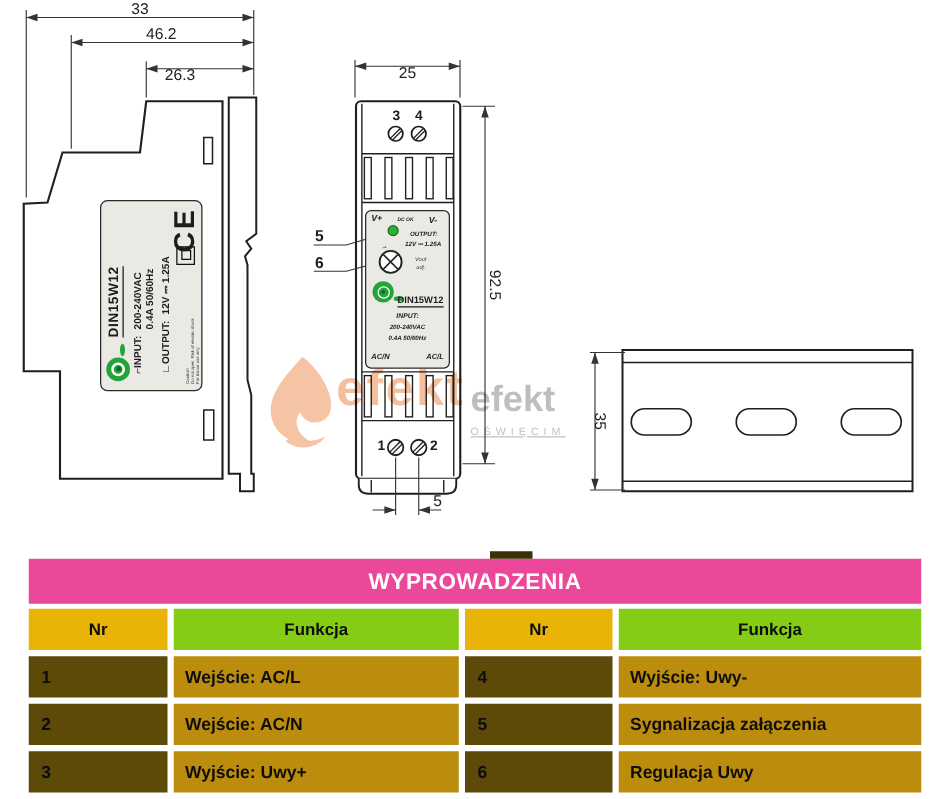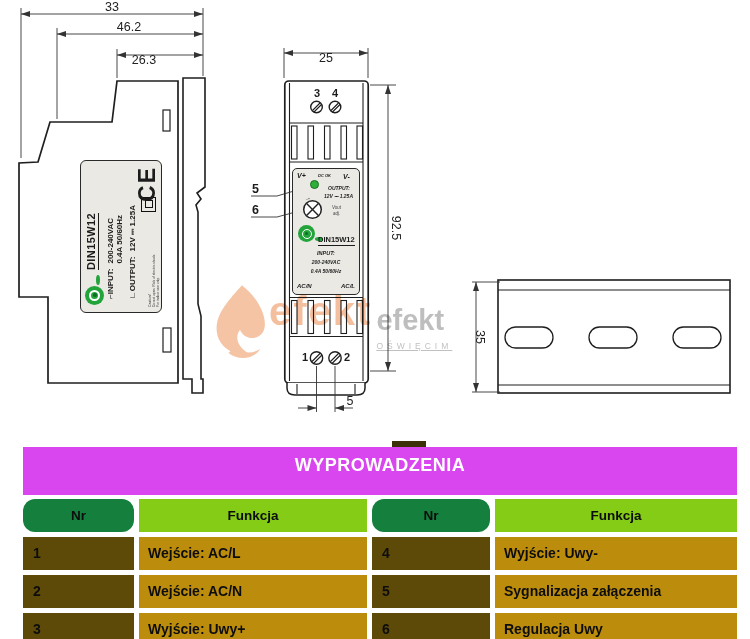--- a/index.html
+++ b/index.html
@@ -61,27 +61,27 @@
   .fl-model{left:25px;top:66px;font-size:7.5px;font-weight:bold;font-style:normal;
             border-bottom:1px solid #1a1a1a;padding-bottom:.5px;}
   .fl-int{left:0;top:81px;width:100%;text-align:center;font-size:5.5px;font-weight:bold;}
   .fl-inv{left:0;top:90px;width:100%;text-align:center;font-size:5px;font-weight:bold;}
   .fl-ina{left:0;top:99px;width:100%;text-align:center;font-size:5px;font-weight:bold;}
   .fl-acn{left:4px;bottom:5px;font-size:6px;font-weight:bold;}
   .fl-acl{right:4px;bottom:5px;font-size:6px;font-weight:bold;}
   
   .wtable{position:absolute;left:23px;top:447px;width:714px;z-index:4;font-weight:bold;color:#0d0d0d;}
   .tbl-notch{position:absolute;left:369px;top:-6px;width:34px;height:6px;background:#3b3008;}
-  .tbl-title{height:48px;line-height:36px;text-align:center;background:#d946ef;color:#fff;
+  .tbl-title{height:36px;line-height:36px;text-align:center;background:#ec4899;color:#fff;
              font-size:18px;letter-spacing:.5px;}
   .tbl-grid{margin-top:4px;display:grid;grid-template-columns:111px 228px 118px 1fr;
             grid-auto-rows:33px;gap:5px;}
   .cell{line-height:33px;font-size:14px;}
   .c-head{text-align:center;font-size:13.5px;}
-  .c-nrh{background:#15803d;border-radius:12px;}
+  .c-nrh{background:#eab308;}
   .c-fnh{background:#84cc16;}
   .c-nr{background:#5e4a08;padding-left:10px;}
   .c-fn{background:#bc8d0c;padding-left:9px;}
 </style>
 </head>
 <body>
 
 <div class="stage">
 
   <div class="diagram">

